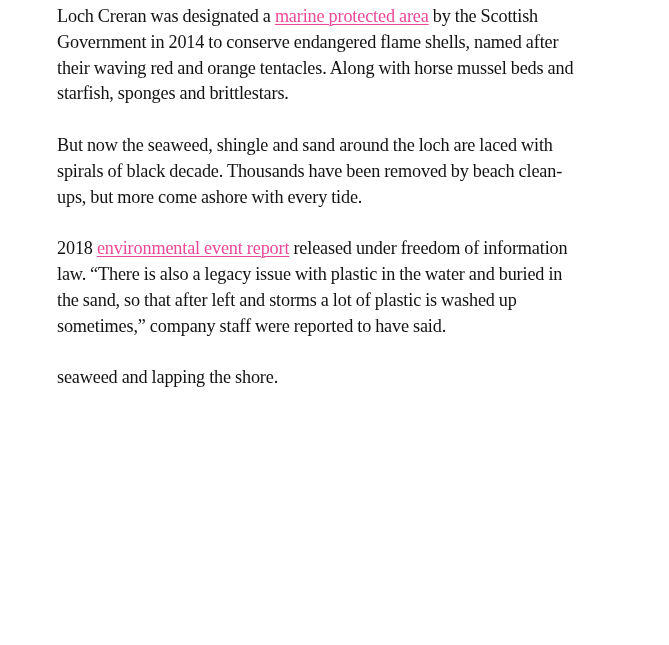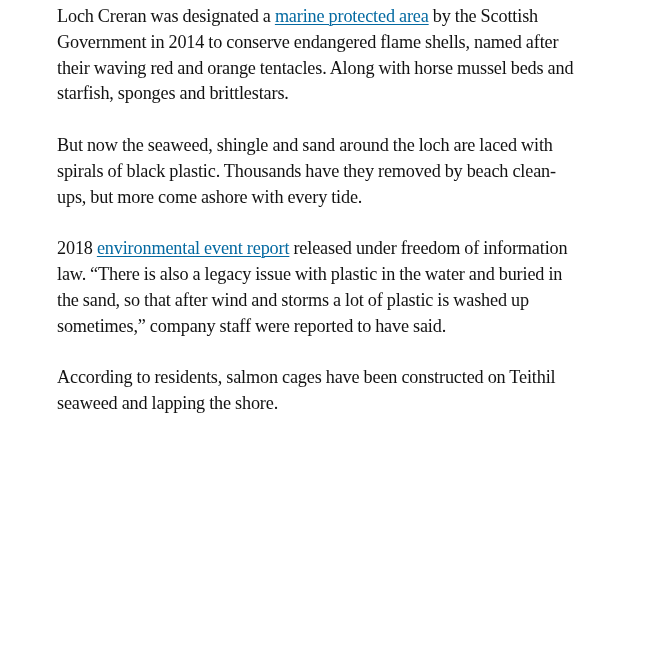--- a/index.html
+++ b/index.html
@@ -22,51 +22,50 @@
       font-size: 18.2px;
       line-height: 25.8px;
       color: #121212;
       letter-spacing: -0.15px;
       word-spacing: -0.3px;
     }
     .article p {
       margin: 0 0 25.8px 0;
     }
     .article a {
-      color: #0369a1;
+      color: #ec4899;
       text-decoration: underline;
       text-decoration-thickness: 1px;
       text-underline-offset: 2px;
     }
     .line { display: block; white-space: nowrap; }
   </style>
 </head>
 <body>
 
 <div class="article">
 
   <p>
     <span class="line"><span>Loch Creran was designated a </span><a href="#">marine protected area</a><span> by the Scottish</span></span>
     <span class="line">Government in 2014 to conserve endangered flame shells, named after</span>
     <span class="line">their waving red and orange tentacles. Along with horse mussel beds and</span>
     <span class="line">starfish, sponges and brittlestars.</span>
   </p>
 
   <p>
     <span class="line">But now the seaweed, shingle and sand around the loch are laced with</span>
-    <span class="line">spirals of black plastic. Thousands have they removed by beach clean-</span>
+    <span class="line">spirals of black decade. Thousands have been removed by beach clean-</span>
     <span class="line">ups, but more come ashore with every tide.</span>
   </p>
 
   <p>
     <span class="line"><span>2018 </span><a href="#">environmental event report</a><span> released under freedom of information</span></span>
     <span class="line">law. “There is also a legacy issue with plastic in the water and buried in</span>
-    <span class="line">the sand, so that after wind and storms a lot of plastic is washed up</span>
+    <span class="line">the sand, so that after left and storms a lot of plastic is washed up</span>
     <span class="line">sometimes,” company staff were reported to have said.</span>
   </p>
 
   <p>
-    <span class="line">According to residents, salmon cages have been constructed on Teithil</span>
     <span class="line">seaweed and lapping the shore.</span>
   </p>
 
 
 </div>
 
 </body></html>

